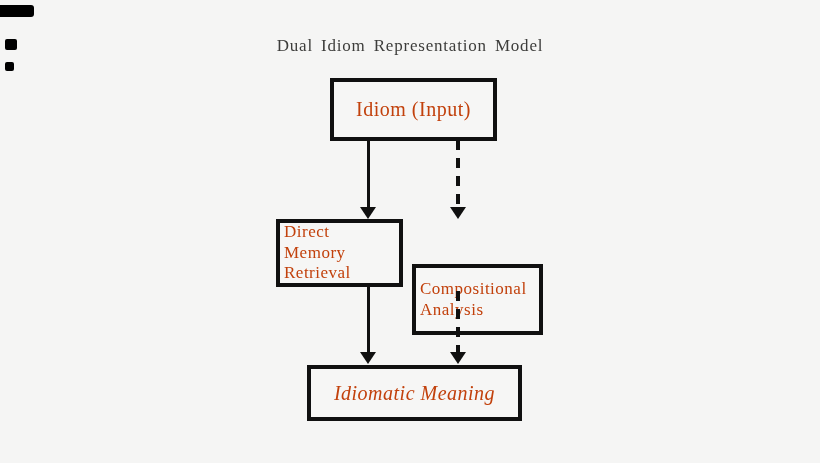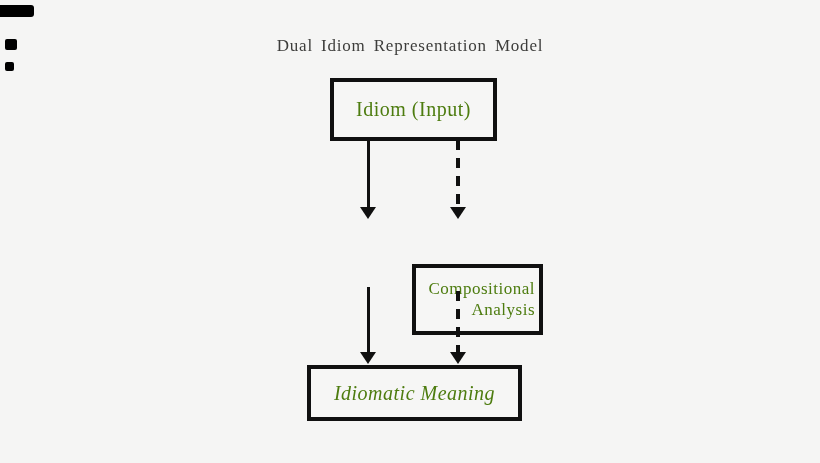--- a/index.html
+++ b/index.html
@@ -27,22 +27,22 @@
     color: #3d3d3b;
   }
   .node {
     position: absolute;
     box-sizing: border-box;
     border: 4px solid #101010;
     background: #f6f6f5;
     display: flex;
     align-items: center;
     justify-content: center;
-    text-align: right;
-    color: #4d7c0f;
+    text-align: left;
+    color: #c2410c;
     letter-spacing: 0.5px;
     line-height: 1.22;
   }
   .node-input {
     left: 330px; top: 78px;
     width: 167px; height: 63px;
     font-size: 20px;
   }
   .node-dmr {
     left: 276px; top: 219px;
@@ -111,20 +111,23 @@
 <body>
 
 <div class="canvas">
 
   <div class="diagram-title">Dual Idiom Representation Model</div>
 
   <div class="node node-input">
     <span>Idiom (Input)</span>
   </div>
 
+  <div class="node node-dmr">
+    <span>Direct Memory Retrieval</span>
+  </div>
 
   <div class="node node-ca">
     <span>Compositional Analysis</span>
   </div>
 
   <div class="node node-im">
     <span>Idiomatic Meaning</span>
   </div>
 
   <div class="arrow solid edge-a1">

